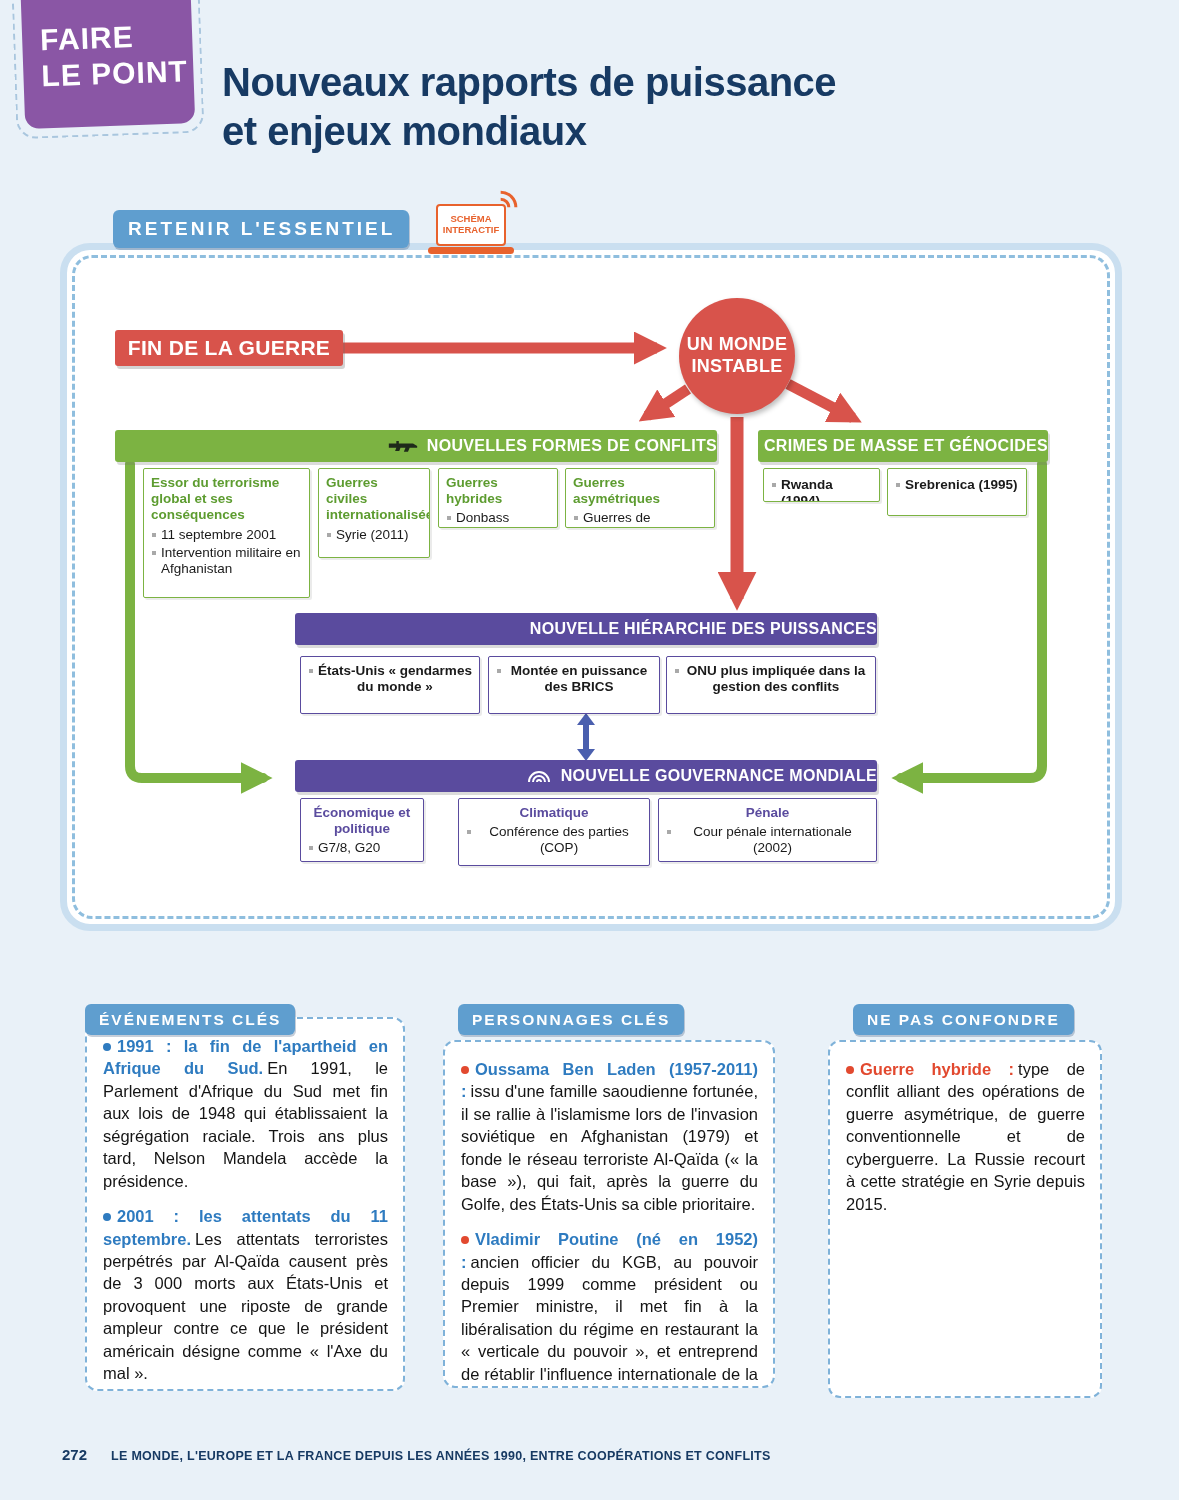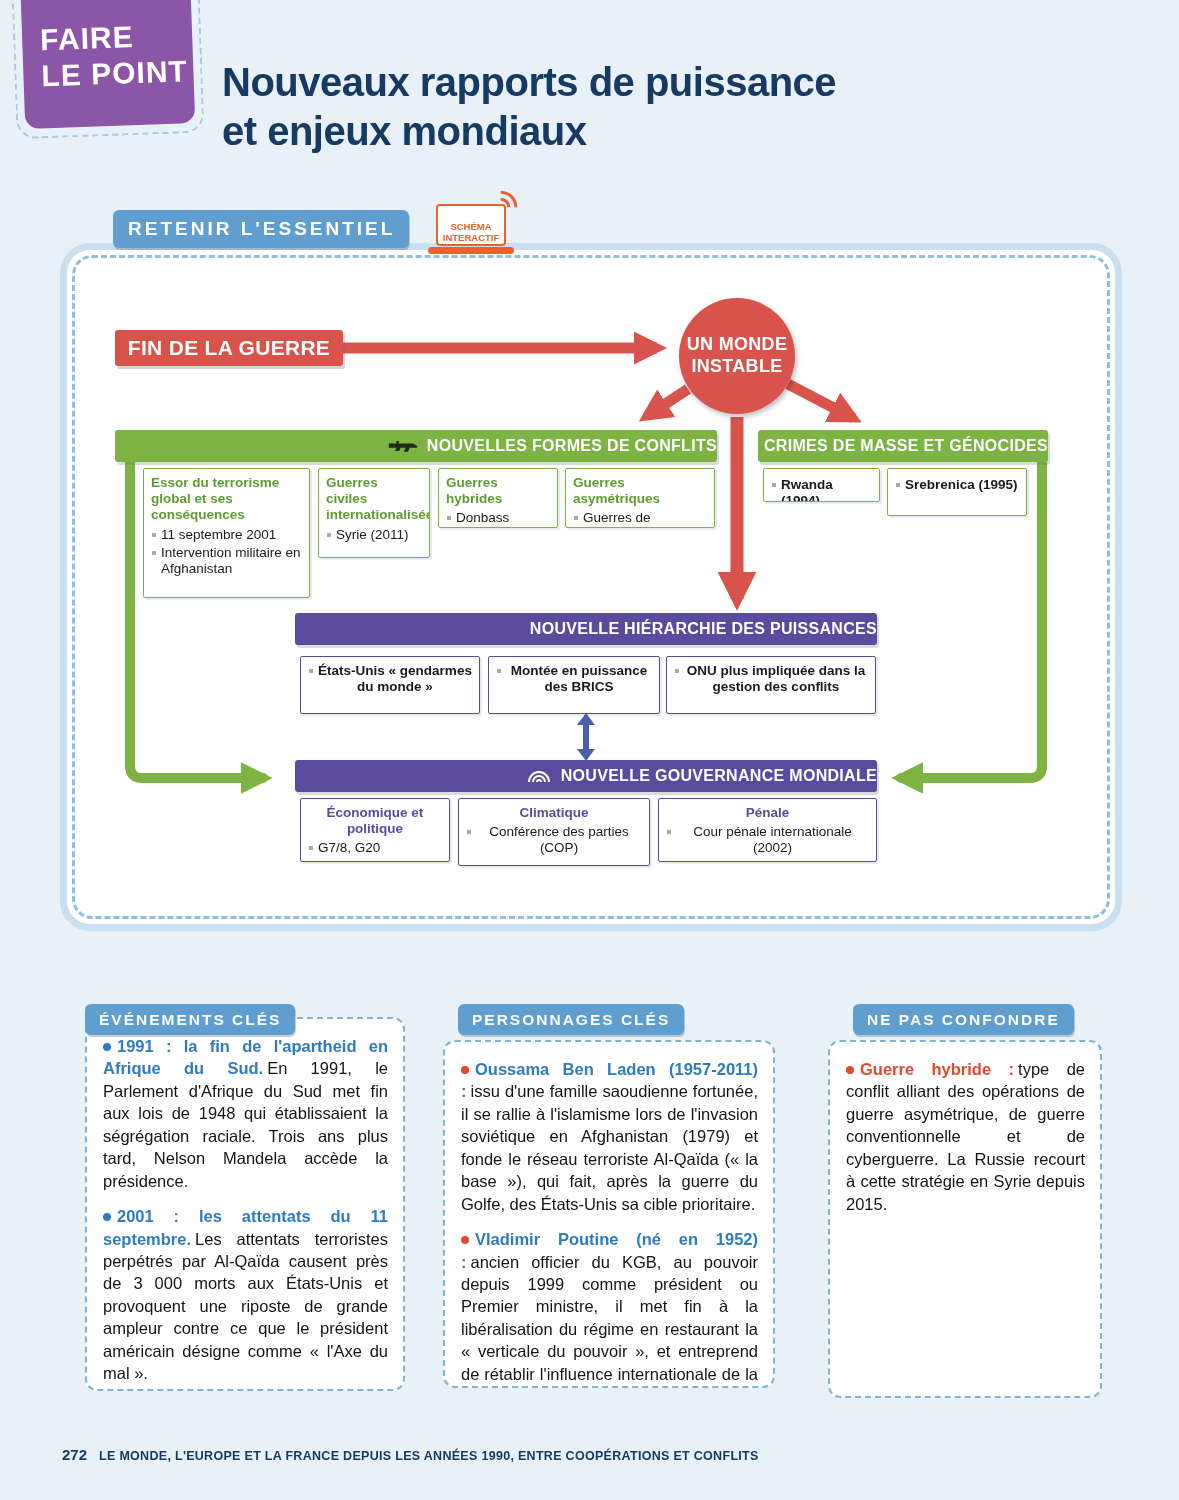--- a/index.html
+++ b/index.html
@@ -47,21 +47,21 @@
   }
   .sec-badge {
     height:31px; font-size:15.5px; letter-spacing:2px;
     line-height:31px; padding:0 14px; z-index:5;
   }
 
   
   .schema-box {
     left:436px; top:204px; width:70px; height:42px;
     background:#fff; border:2px solid #e8622d; border-radius:4px;
-    display:flex; flex-direction:column; align-items:center; justify-content:flex-end;
+    display:flex; flex-direction:column; align-items:center; justify-content:center;
     color:#e8622d; font-size:9.5px; font-weight:bold; line-height:1.15;
     text-align:center; z-index:6; cursor:pointer;
   }
   .laptop-base { left:428px; top:247px; width:86px; height:7px; background:#e8622d; border-radius:4px; z-index:6; }
   .wifi { left:496px; top:184px; z-index:6; }
 
   
   .panel {
     left:60px; top:243px; width:1062px; height:688px;
     background:#fff; border:7px solid #cadff0; border-radius:30px;
@@ -122,21 +122,21 @@
 
   .b-terror { left:76px;  top:218px; width:167px; height:130px; }
   .b-civil  { left:251px; top:218px; width:112px; height:90px; }
   .b-hyb    { left:371px; top:218px; width:120px; height:60px; }
   .b-asym   { left:498px; top:218px; width:150px; height:60px; }
   .b-rwanda { left:696px; top:218px; width:117px; height:34px; padding-top:8px; }
   .b-srebr  { left:820px; top:218px; width:140px; height:48px; padding-top:8px; }
   .b-h1 { left:233px; top:406px; width:180px; height:58px; }
   .b-h2 { left:421px; top:406px; width:172px; height:58px; }
   .b-h3 { left:599px; top:406px; width:210px; height:58px; }
-  .b-g1 { left:233px; top:548px; width:150px; height:64px; }
+  .b-g1 { left:233px; top:548px; width:124px; height:64px; }
   .b-g2 { left:391px; top:548px; width:192px; height:68px; }
   .b-g3 { left:591px; top:548px; width:219px; height:64px; }
 
   
   .sec-box {
     background:#fff; border:2px dashed #7fb2d9; border-radius:12px;
     padding:16px 15px 10px 16px; z-index:2; overflow:hidden;
   }
   .box-0 { left:85px;  top:1017px; width:320px; height:374px; }
   .box-1 { left:443px; top:1040px; width:332px; height:348px; }
@@ -149,21 +149,21 @@
     margin-bottom:13px; color:#141414;
   }
   .dot {
     display:inline-block; width:8px; height:8px; border-radius:50%;
     margin-right:6px; vertical-align:1px;
   }
   .lead { font-weight:bold; margin-right:4px; }
 
   
   .footer { left:62px; top:1446px; width:1060px; display:flex; align-items:baseline; color:#173a63; }
-  .footer .pnum { font-size:15px; font-weight:bold; margin-right:12px; }
+  .footer .pnum { font-size:15px; font-weight:bold; margin-right:24px; }
   .footer .ftext { font-size:12.5px; font-weight:bold; letter-spacing:.3px; }
 </style>
 </head>
 <body>
 
 <div class="page">
 
   <div class="abs badge-wrap">
     <div class="badge-inner">
       <div>FAIRE</div>

